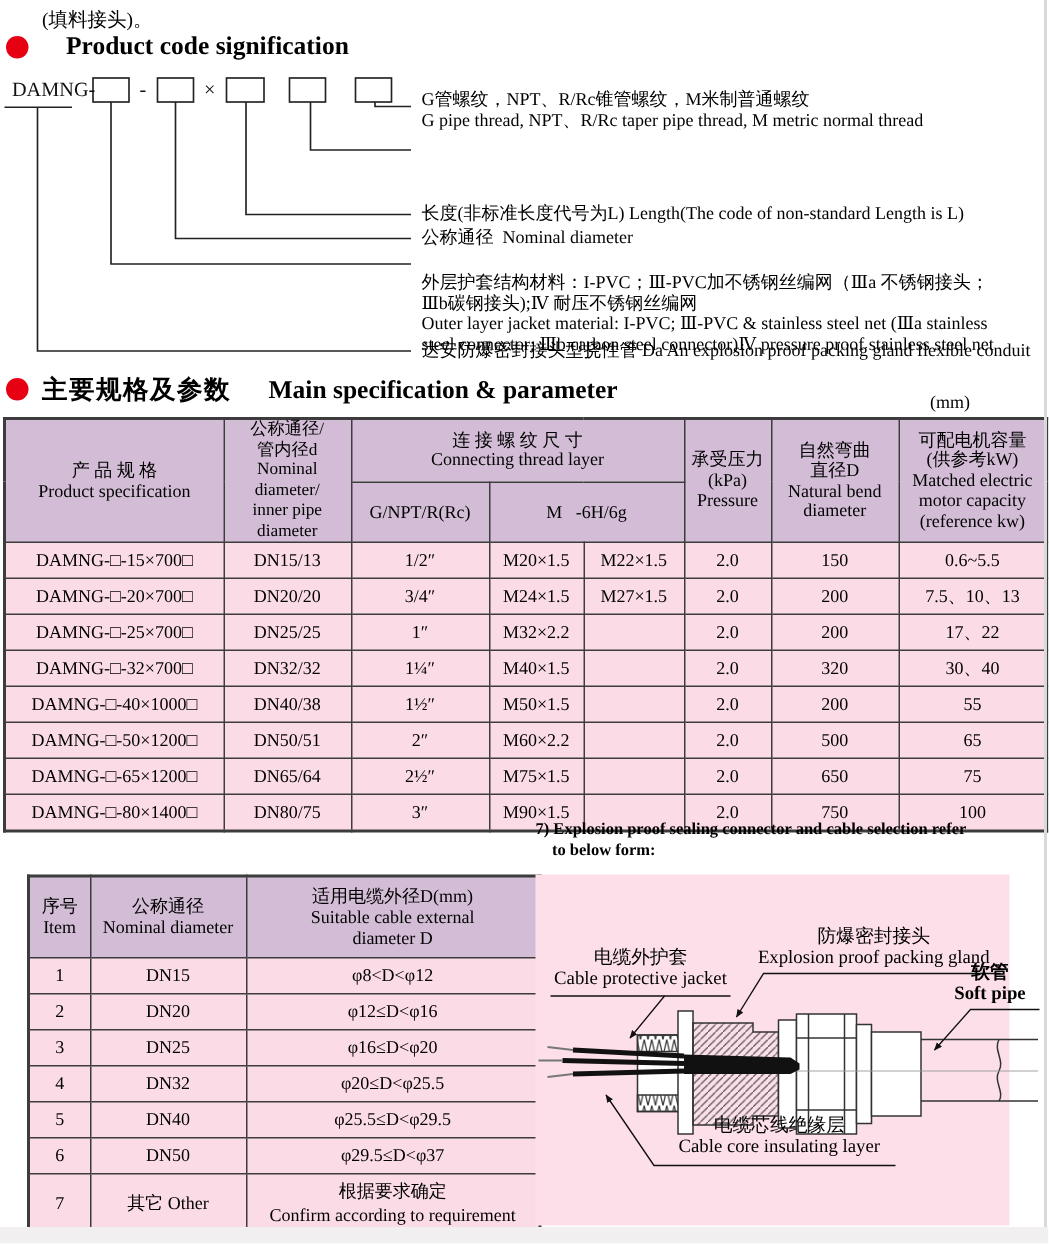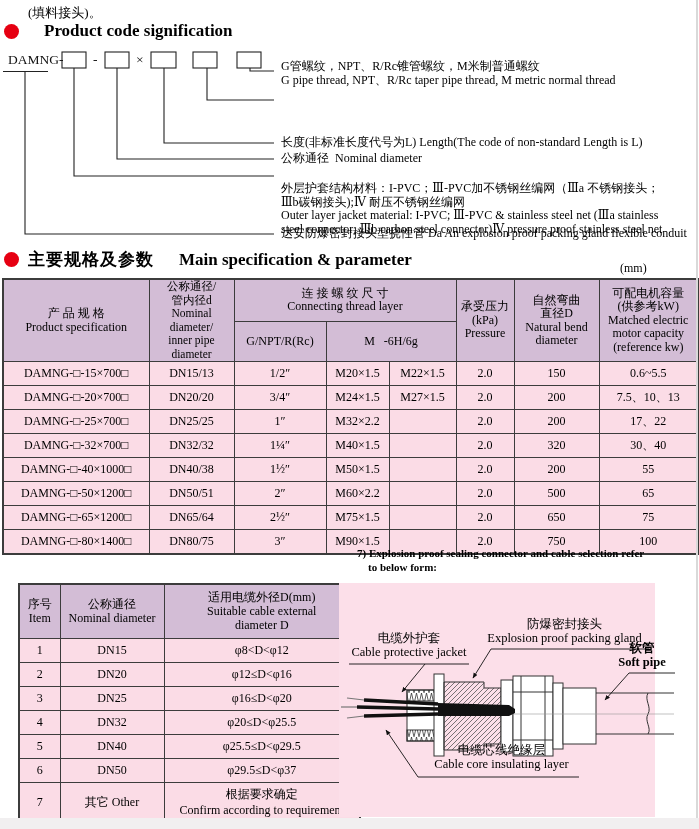--- a/index.html
+++ b/index.html
@@ -269,21 +269,21 @@
         </tr>
       <tr style="height:41px;">
           <td>7</td>
           <td>其它 Other</td>
           <td class="preline">根据要求确定
 Confirm according to requirement</td>
         </tr>
     </tbody>
   </table>
 
-  <div id="gland-box" class="abs" style="left:339px;top:583px;width:316px;height:234px;">
+  <div id="gland-box" class="abs" style="left:357px;top:583px;width:316px;height:234px;">
     <svg width="340" height="234" viewBox="0 0 340 234" style="position:absolute;left:0;top:0;">
       <defs>
         <pattern id="hatch" width="5" height="5" patternUnits="userSpaceOnUse">
           <path d="M0,5 L5,0" stroke="#555" stroke-width="0.8"></path>
         </pattern>
         <pattern id="threads" width="5" height="11" patternUnits="userSpaceOnUse">
           <path d="M0,11 L2.5,0 L5,11" stroke="#333" stroke-width="0.8" fill="none"></path>
         </pattern>
         <marker id="arr" markerWidth="7" markerHeight="6" refX="5.5" refY="2.5" orient="auto">
           <path d="M0,0 L6,2.5 L0,5 Z" fill="#111"></path>

